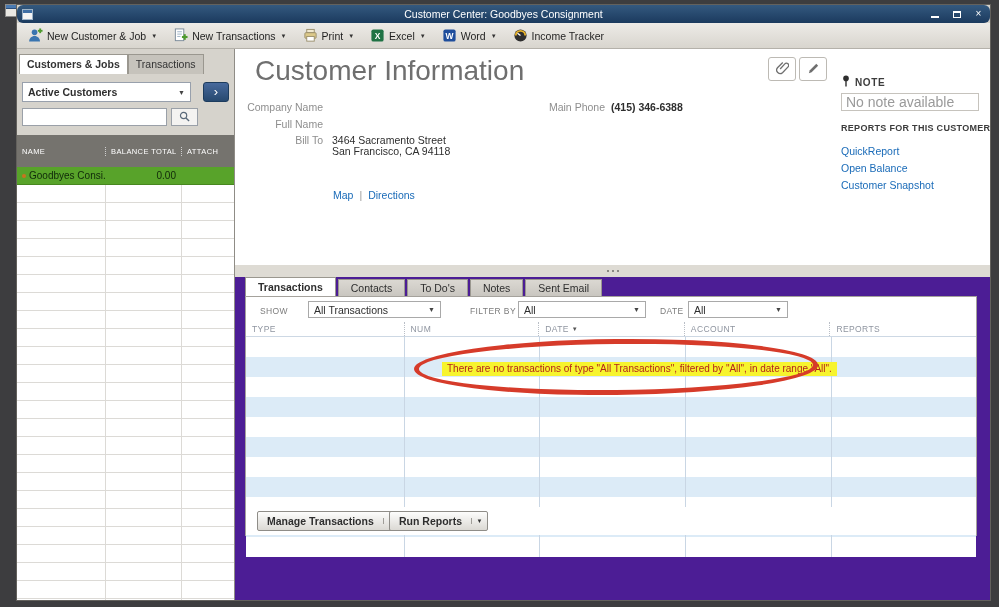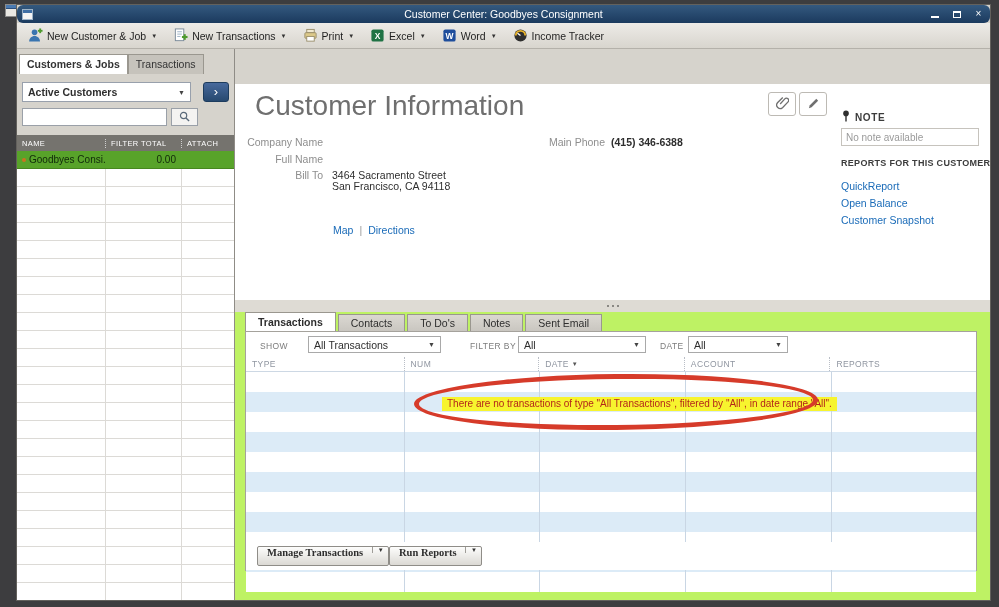--- a/index.html
+++ b/index.html
@@ -47,52 +47,52 @@
   .side-tab { font-size:10.5px; padding:3px 7px; border:1px solid #9a978f; border-bottom:none; background:#c6c3bc; color:#333; white-space:nowrap; }
   .side-tab.active { background:#ffffff; font-weight:bold; }
   .side-controls { padding:8px 5px 9px 5px; }
   .side-row1 { display:flex; gap:12px; }
   .side-select { flex:1; background:#fff; border:1px solid #98a0ac; height:20px; font-size:10.5px; font-weight:bold; display:flex; align-items:center; justify-content:space-between; padding:0 5px; }
   .select-caret { font-size:7px; color:#444; }
   .nav-btn { width:26px; height:20px; flex:none; background:linear-gradient(#47699c,#27496f); border:1px solid #1d3c5e; border-radius:3px; color:#fff; font-size:13px; line-height:17px; text-align:center; }
   .search-row { display:flex; gap:4px; margin-top:6px; width:166px; }
   .search-input { flex:1; height:18px; border:1px solid #9aa0a8; font-size:10.5px; padding:0 4px; font-family:"Liberation Sans", sans-serif; }
   .search-btn { width:27px; height:18px; flex:none; border:1px solid #9aa0a8; background:#f4f3f1; display:flex; align-items:center; justify-content:center; }
-  .side-header { display:flex; height:16px; background:#75736e; color:#fff; align-items:center; flex:none; }
+  .side-header { display:flex; height:32px; background:#75736e; color:#fff; align-items:center; flex:none; }
   .sh-cell { font-size:7.5px; letter-spacing:0.4px; padding-left:5px; overflow:hidden; white-space:nowrap; }
   .sh-cell + .sh-cell { border-left:1px dotted #cfcfcf; }
   .sh-name { width:88px; }
   .sh-balance { width:76px; }
   .sh-attach { flex:1; }
   .side-list { flex:1; position:relative; background-color:#fff; background-image:repeating-linear-gradient(to bottom, #ffffff 0px, #ffffff 17px, #dcdad6 17px, #dcdad6 18px); }
   .side-vline { position:absolute; top:0; bottom:0; width:1px; background:#dcdad6; }
   .cust-row { position:relative; height:18px; display:flex; align-items:center; background:#58a32a; border-bottom:1px solid #47871f; }
   .cust-name { width:88px; padding-left:5px; font-size:10px; color:#10290a; white-space:nowrap; overflow:hidden; display:flex; align-items:center; gap:3px; }
   .cust-dot { width:4px; height:4px; background:#c9731f; border-radius:50%; flex:none; }
   .cust-balance { width:76px; text-align:right; padding-right:5px; font-size:10px; color:#10290a; }
 
   
-  .main { flex:1; min-width:0; display:flex; flex-direction:column; background:#bef264;margin-top:35px; }
+  .main { flex:1; min-width:0; display:flex; flex-direction:column; background:#4c1d95; }
 
   .info { height:216px; flex:none; background:#ffffff; position:relative; }
   .info-title { position:absolute; left:20px; top:6px; font-size:28px; color:#6f6f6f; font-weight:400; }
   .icon-btn { position:absolute; top:8px; width:28px; height:24px; border:1px solid #bdbab4; border-radius:3px; background:#fff; display:flex; align-items:center; justify-content:center; }
   .btn-attach { left:533px; }
   .btn-edit { left:564px; }
   .flabel { position:absolute; width:88px; text-align:right; font-size:10.5px; color:#8e8e8e; white-space:nowrap; }
   .fvalue { position:absolute; font-size:10.5px; color:#2e2e2e; white-space:nowrap; }
   .phone-label { position:absolute; left:290px; width:80px; text-align:right; font-size:10.5px; color:#8e8e8e; }
   .phone-value { position:absolute; left:376px; font-size:10.5px; font-weight:bold; color:#2e2e2e; }
   .map-row { position:absolute; left:98px; top:140px; display:flex; gap:6px; font-size:10.5px; }
   .blue-link { color:#1a6bb8; cursor:pointer; }
   .link-sep { color:#9a9a9a; }
 
   .note-col { position:absolute; left:606px; top:0; width:152px; }
   .note-head { position:absolute; top:26px; left:0; display:flex; align-items:center; gap:4px; font-size:10px; font-weight:bold; letter-spacing:0.6px; color:#3c3c3c; }
-  .note-input { position:absolute; top:44px; left:0; width:138px; height:18px; border:1px solid #c6c3bd; font-size:10px; padding:0 4px; color:#8a8a8a; font-family:"Liberation Sans", sans-serif; }
+  .note-input { position:absolute; top:44px; left:0; width:138px; height:18px; border:1px solid #c6c3bd; font-size:14px; padding:0 4px; color:#8a8a8a; font-family:"Liberation Sans", sans-serif; }
   .note-input::placeholder { color:#9a9a9a; opacity:1; }
   .reports-head { position:absolute; top:74px; left:0; font-size:9px; font-weight:bold; letter-spacing:0.3px; color:#3c3c3c; white-space:nowrap; }
   .rlink { position:absolute; left:0; font-size:10.5px; }
   .rlink1 { top:96px; } .rlink2 { top:113px; } .rlink3 { top:130px; }
 
   .splitter { height:12px; flex:none; background:#dedbd4; display:flex; align-items:center; justify-content:center; gap:3px; }
   .split-dot { width:2px; height:2px; border-radius:50%; background:#6e6c68; }
 
   
   .trans-area { flex:1; display:flex; flex-direction:column; min-height:0; }
@@ -113,21 +113,21 @@
   .c0 { width:158px; } .c1 { width:135px; } .c2 { width:146px; } .c3 { width:146px; } .c4 { width:147px; }
   .sort-caret { font-size:6px; color:#555; }
 
   .grid-body { height:220px; position:relative; background-image:repeating-linear-gradient(to bottom, #ffffff 0px, #ffffff 20px, #dcebf7 20px, #dcebf7 40px); }
   .vline { position:absolute; top:0; bottom:0; width:1px; background:#c9d6e4; }
   .vl0 { left:158px; } .vl1 { left:293px; } .vl2 { left:439px; } .vl3 { left:585px; }
   .empty-msg { position:absolute; left:196px; top:25px; height:14px; line-height:14px; background:#f7f42e; color:#b3261a; font-size:10px; padding:0 5px; white-space:nowrap; z-index:2; }
   .ellipse { position:absolute; left:168px; top:2px; width:404px; height:56px; border:5px solid #d63b2a; border-radius:50%; transform:rotate(-0.6deg); z-index:3; pointer-events:none; }
 
   .btn-row { position:absolute; left:0; right:0; bottom:0; height:28px; background:#fff; }
-  .action-btn { position:absolute; top:4px; height:20px; display:flex; align-items:flex-start; border:1px solid #8f8d88; border-radius:2px; background:linear-gradient(#fdfdfc,#dbd9d4); font-size:10.5px; font-weight:bold; color:#2e2e2e;font-family:Liberation Serif, serif; }
+  .action-btn { position:absolute; top:4px; height:20px; display:flex; align-items:center; border:1px solid #8f8d88; border-radius:2px; background:linear-gradient(#fdfdfc,#dbd9d4); font-size:10.5px; font-weight:bold; color:#2e2e2e; }
   .ab-label { padding:0 9px; display:flex; align-items:center; white-space:nowrap; }
   .ab-caret { width:16px; border-left:1px solid #9f9d98; display:flex; align-items:center; justify-content:center; font-size:6px; color:#333; }
   .btn-manage { left:11px; } .btn-run { left:143px; }
   .bottom-strip { flex:1; }
 </style>
 </head>
 <body>
 
 <div class="frame-icon">
     <div class="bar"></div>
@@ -245,21 +245,21 @@
               <svg width="11" height="11" viewBox="0 0 12 12">
                   <circle cx="5" cy="5" r="3.4" fill="none" stroke="#5a6a7a" stroke-width="1.3"></circle>
                   <line x1="7.6" y1="7.6" x2="11" y2="11" stroke="#5a6a7a" stroke-width="1.5"></line>
                 </svg>
             </span>
           </div>
         </div>
       </div>
       <div class="side-header">
         <div class="sh-cell sh-name">NAME</div>
-        <div class="sh-cell sh-balance">FILTER TOTAL</div>
+        <div class="sh-cell sh-balance">BALANCE TOTAL</div>
         <div class="sh-cell sh-attach">ATTACH</div>
       </div>
       <div class="side-list">
         <div class="side-vline" style="left:88px;"></div>
         <div class="side-vline" style="left:164px;"></div>
         <div class="cust-row">
           <div class="cust-name">
             <span class="cust-dot"></span>
             <span>Goodbyes Consi...</span>
           </div>

